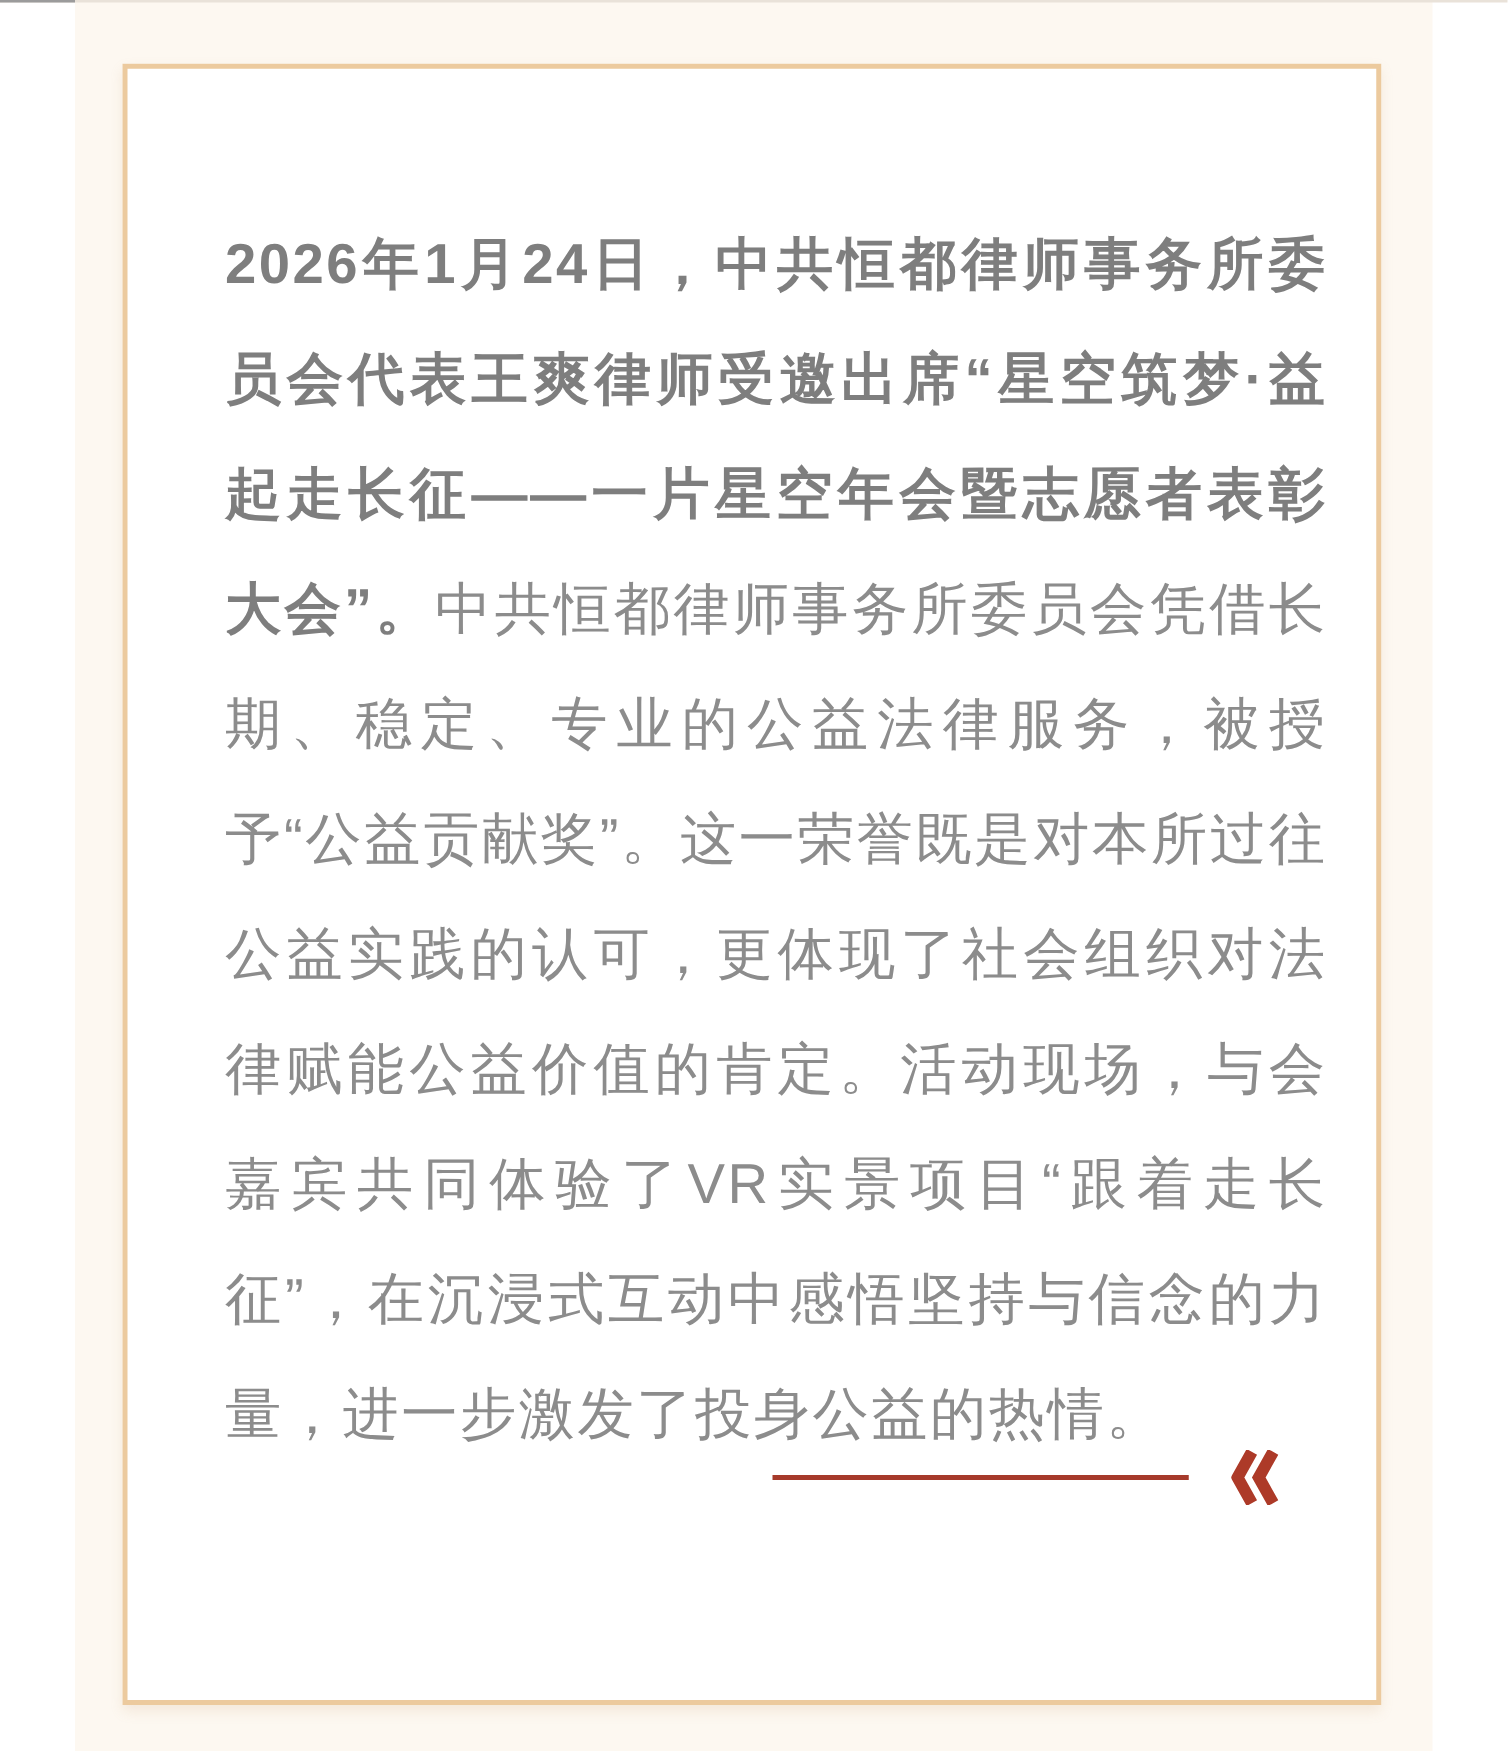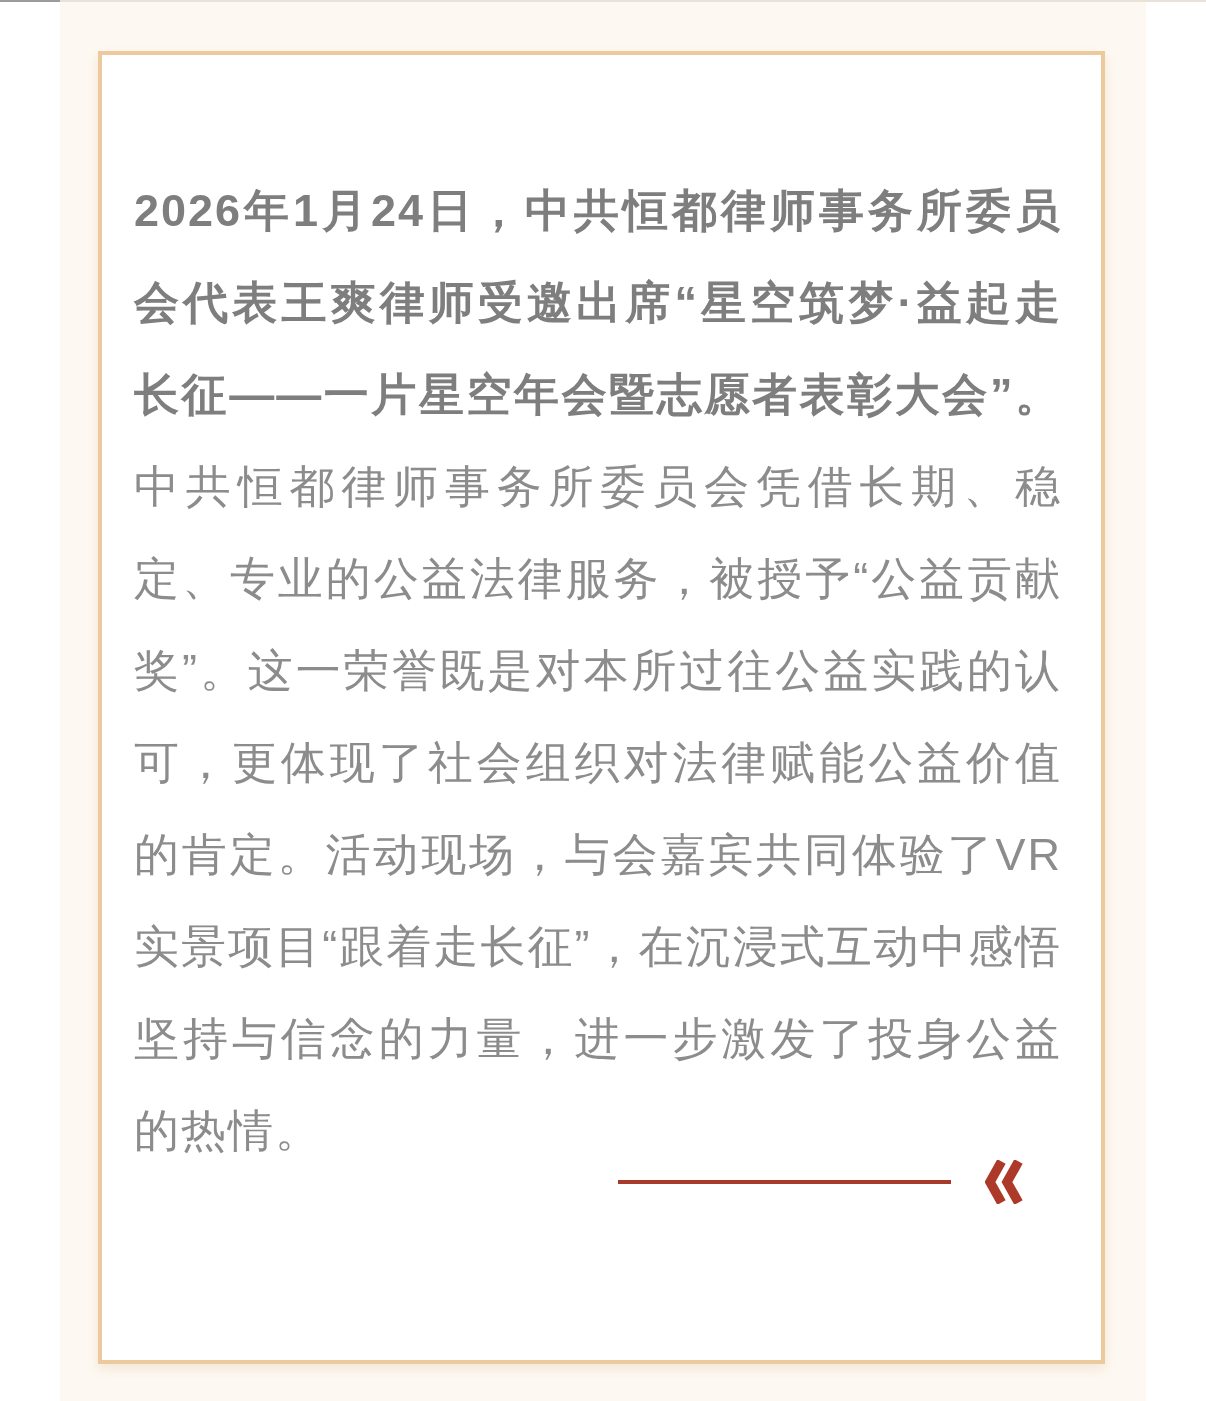--- a/index.html
+++ b/index.html
@@ -40,21 +40,21 @@
     position: absolute;
     top: 51px;
     left: 38px;            
     width: 1007px;
     min-height: 1313px;
     background: var(--card_bg, #ffffff);
     border: 4px solid var(--card_border, #ecca9e);
     box-shadow: 0 5px 10px rgba(190, 150, 100, 0.16);
   }
   .card-content {
-    padding: 110px 39px 0 32px;
+    padding: 110px 39px 0 78px;
   }
   .article-paragraph {
     margin: 0;
     font-size: 45px;
     line-height: 92px;
     letter-spacing: 2px;
     text-align: justify;
     color: var(--text_color, #8c8c8c);
     word-break: break-all;
   }

